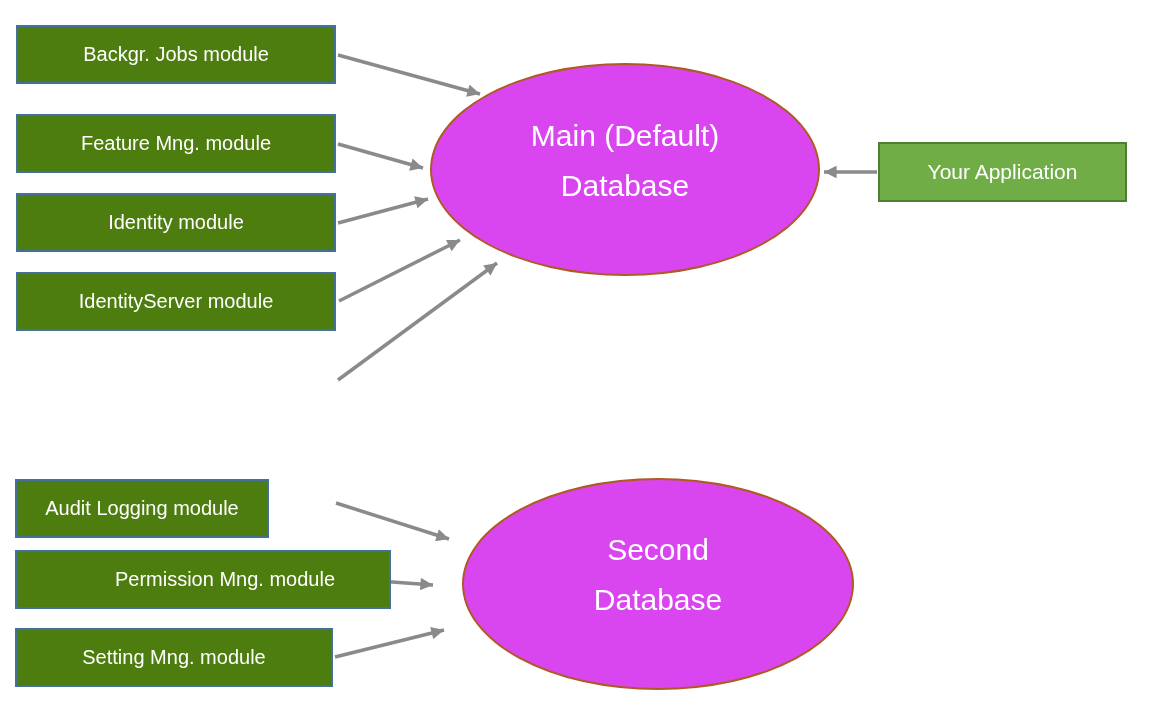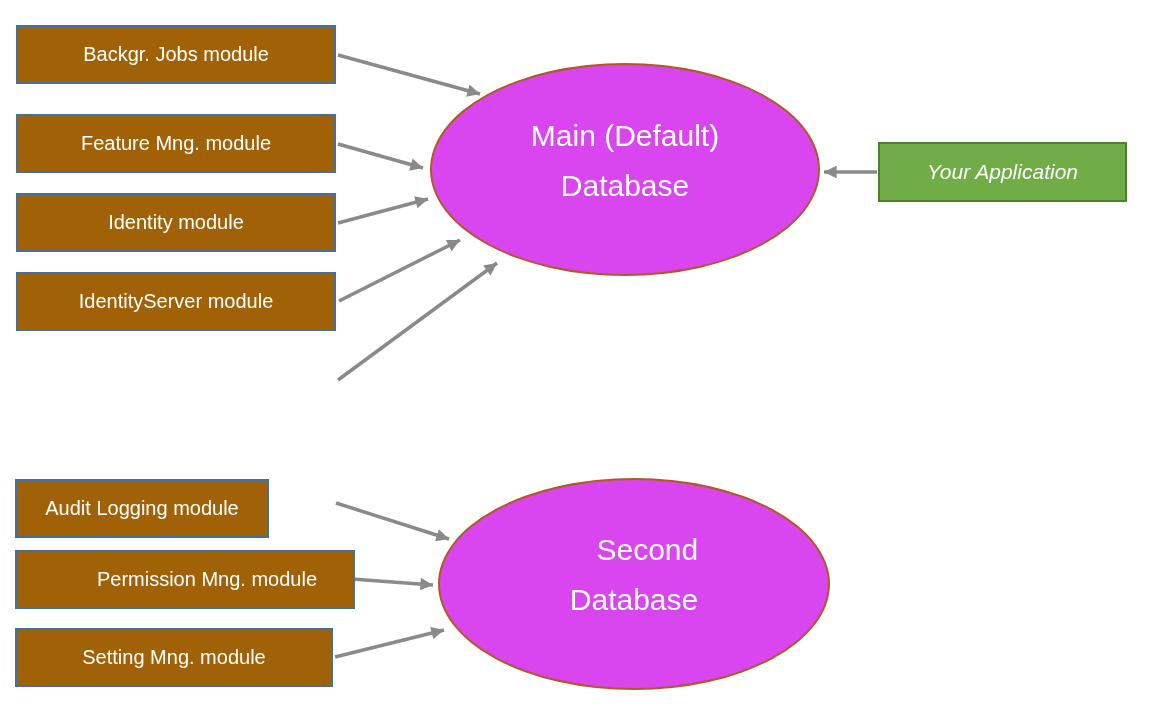--- a/index.html
+++ b/index.html
@@ -21,37 +21,37 @@
     top: 0;
     width: 1153px;
     height: 711px;
     pointer-events: none;
   }
   .module-box {
     position: absolute;
     left: 16px;
     width: 320px;
     height: 59px;
-    background: #a16207;
+    background: #4d7c0f;
     border: 2px solid #41719C;
     box-sizing: border-box;
     color: #ffffff;
     font-size: 20px;
     display: flex;
     align-items: center;
     justify-content: center;
     text-align: center;
   }
   .m1 { top: 25px; }
   .m2 { top: 114px; }
   .m3 { top: 193px; }
   .m4 { top: 272px; }
   .m5 { top: 350px; }
   .m6 { top: 447px; left: 15px; width: 254px; margin-top: 32px; }
-  .m7 { top: 550px; left: 15px; width: 340px; padding-left: 44px; }
+  .m7 { top: 550px; left: 15px; width: 376px; padding-left: 44px; }
   .m8 { top: 628px; left: 15px; width: 318px; }
   .db-ellipse {
     position: absolute;
     background: #d946ef;
     border: 2.5px solid #AE5A21;
     border-radius: 50%;
     box-sizing: border-box;
     color: #ffffff;
     display: flex;
     flex-direction: column;
@@ -64,42 +64,40 @@
   .db-ellipse .db-text {
     transform: translateY(-9px);
   }
   .db-main {
     left: 430px;
     top: 63px;
     width: 390px;
     height: 213px;
   }
   .db-second {
-    left: 438px;
+    left: 462px;
     top: 478px;
     width: 392px;
     height: 212px;
-    text-align: right;
   }
   .app-box {
     position: absolute;
     left: 878px;
     top: 142px;
     width: 249px;
     height: 60px;
     background: #70AD47;
     border: 2.5px solid #507E32;
     box-sizing: border-box;
     color: #ffffff;
     font-size: 21px;
     display: flex;
     align-items: center;
     justify-content: center;
     text-align: center;
-    font-style: italic;
   }
 </style>
 </head>
 <body>
 
 <div class="canvas">
 
   <svg class="arrow-layer" viewBox="0 0 1153 711" xmlns="http://www.w3.org/2000/svg">
     <defs>
       <marker id="arrowhead" viewBox="0 0 10 10" refX="10" refY="5" markerWidth="4" markerHeight="3.6" orient="auto">

